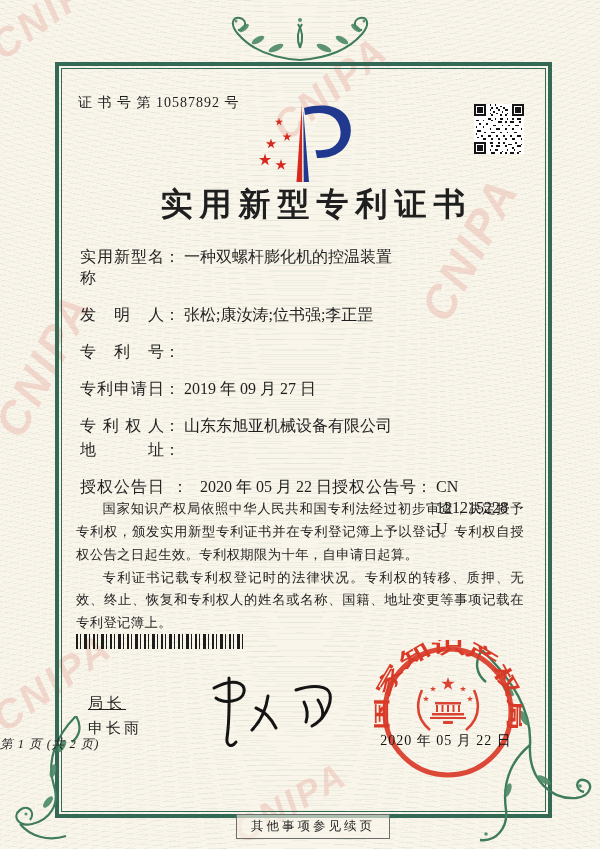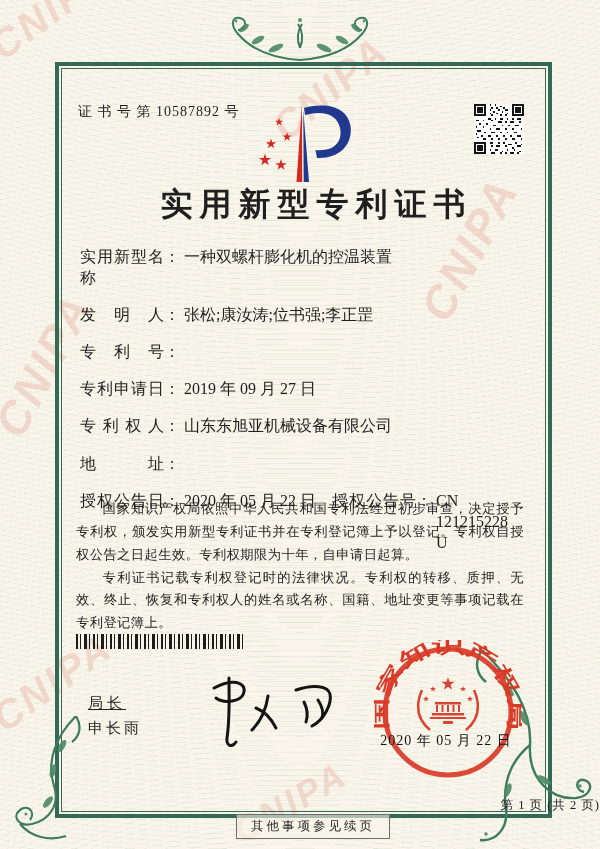--- a/index.html
+++ b/index.html
@@ -6,42 +6,42 @@
   body{font-family:"Liberation Serif","DejaVu Serif",serif;}
   .page{position:relative;width:600px;height:849px;background:#faf5ea;overflow:hidden;color:#1f1f1f;
     background-image:
       repeating-radial-gradient(ellipse 140% 70% at 50% -30%, rgba(120,165,130,0.10) 0 1px, transparent 1px 7px),
       repeating-radial-gradient(ellipse 140% 70% at 50% 130%, rgba(120,165,130,0.09) 0 1px, transparent 1px 8px);}
   .wm{position:absolute;font-family:"Liberation Sans","DejaVu Sans",sans-serif;font-style:italic;font-weight:bold;
       color:#eabfb4;opacity:.55;letter-spacing:3px;z-index:1;pointer-events:none;}
   .frame{position:absolute;left:55px;top:62px;width:489px;height:748px;border:4px solid #336955;z-index:2;}
   .frame::after{content:"";position:absolute;inset:2px;border:1px solid #336955;pointer-events:none;}
   .abs{position:absolute;z-index:3;}
-  .cert-no{left:78px;top:94px;font-size:14px;letter-spacing:1px;margin-top:9px;}
+  .cert-no{left:78px;top:94px;font-size:14px;letter-spacing:1px;}
   .logo{left:243px;top:102px;}
   .qr{left:474px;top:104px;}
   .title{left:0;right:0;top:183px;text-align:center;font-size:32px;font-weight:bold;letter-spacing:7px;padding-left:7px;margin-left:26px;}
   .fields{left:80px;top:246px;width:442px;font-size:16px;}
   .frow{display:flex;margin-bottom:16px;line-height:21px;}
-  .frow.tight{margin-bottom:18px;}
+  .frow.tight{margin-bottom:4px;}
   .frow.addr{line-height:20px;}
   .flabel{flex:none;display:inline-block;width:84px;text-align:justify;text-align-last:justify;}
   .colon{flex:none;margin-right:4px;}
   .fvalue{flex:1;}
-  .pair1{display:flex;width:252px;flex:none;}
+  .pair1{display:flex;width:252px;flex:none;gap:8px;}
   .pair2{display:flex;flex:1;}
   .paras{left:76px;top:498px;width:448px;font-size:13.3px;line-height:1.72;letter-spacing:.4px;text-align:justify;}
   .paras p{margin:0;text-indent:2em;}
   .barcode{left:76px;top:634px;width:168px;height:15px;
     background:repeating-linear-gradient(90deg,#1c1c1c 0 2px,transparent 2px 4px,#1c1c1c 4px 5px,transparent 5px 8px,#1c1c1c 8px 11px,transparent 11px 13px,#1c1c1c 13px 14px,transparent 14px 17px);}
   .officer-title{left:88px;top:694px;font-size:15px;letter-spacing:4px;text-decoration:underline;}
   .officer-name{left:88px;top:719px;font-size:15px;letter-spacing:3px;}
   .signature{left:180px;top:674px;}
   .sealbox{left:374px;top:640px;z-index:4;}
-  .pageinfo{left:0;right:0;top:797px;text-align:right;font-size:12.5px;letter-spacing:1px;}
+  .pageinfo{left:0;right:0;top:736px;text-align:left;font-size:12.5px;letter-spacing:1px;font-style:italic;}
   .note{left:0;right:0;top:814px;text-align:center;z-index:3;}
   .note span{display:inline-block;border:1px solid #6d6d6d;padding:3px 14px;font-size:12.5px;letter-spacing:3px;background:rgba(250,245,234,.6);margin-left:26px;}
   .orn{position:absolute;z-index:2;pointer-events:none;}
   svg{display:block;}
 </style>
 </head>
 <body>
 
 <svg width="0" height="0" style="position:absolute">
   <defs>

